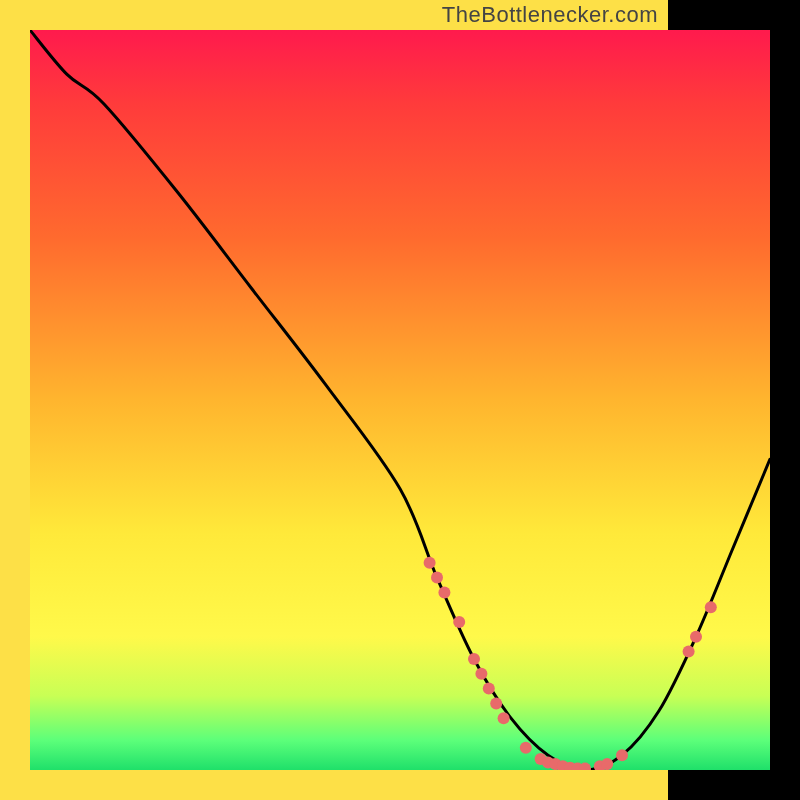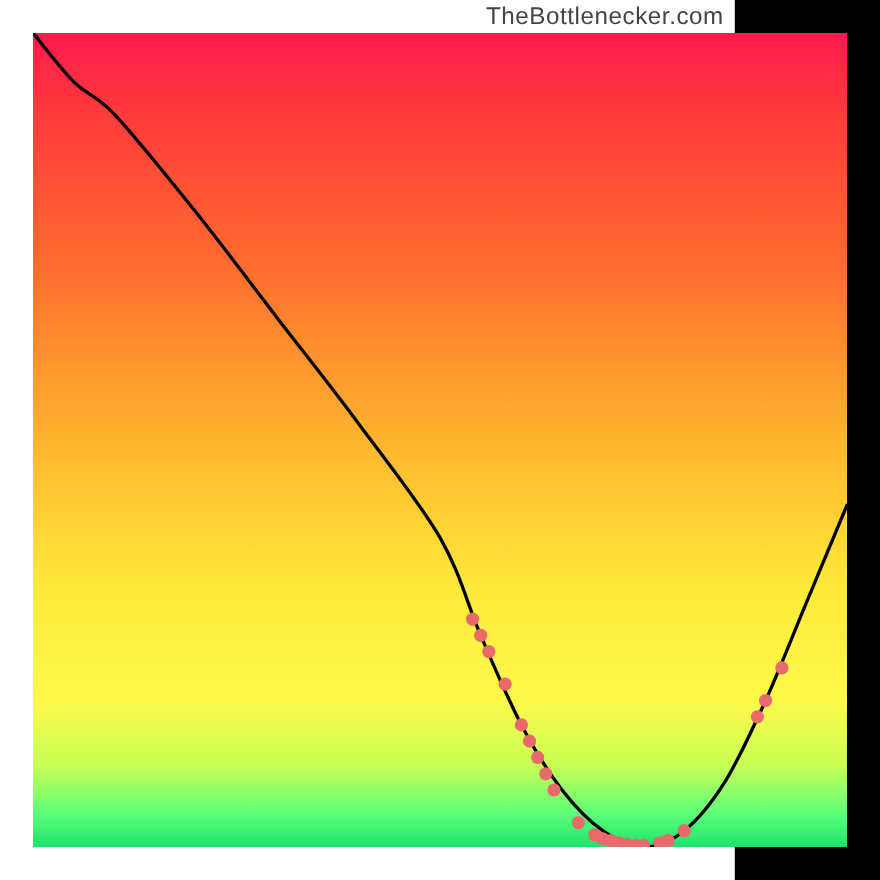--- a/index.html
+++ b/index.html
@@ -8,21 +8,21 @@
     width: 800px;
     height: 800px;
     background: #000;
     font-family: Arial, Helvetica, sans-serif;
     overflow: hidden;
   }
   .frame {
     position: relative;
     width: 668px;
     height: 800px;
-    background: #ffffff;
+    background: #fde047;
   }
   .watermark {
     position: absolute;
     top: 2px;
     right: 10px;
     color: #444;
     font-size: 22px;
     letter-spacing: 0.5px;
     font-weight: 500;
   }

